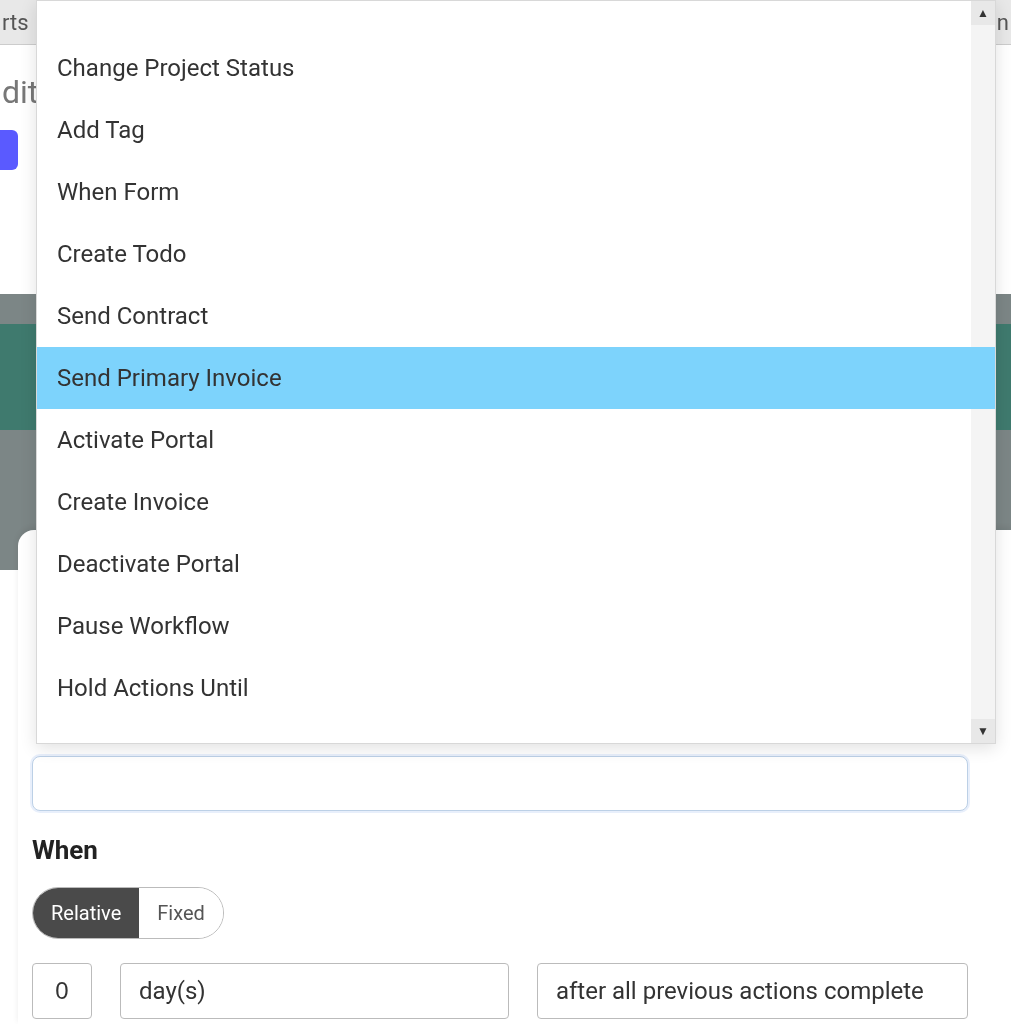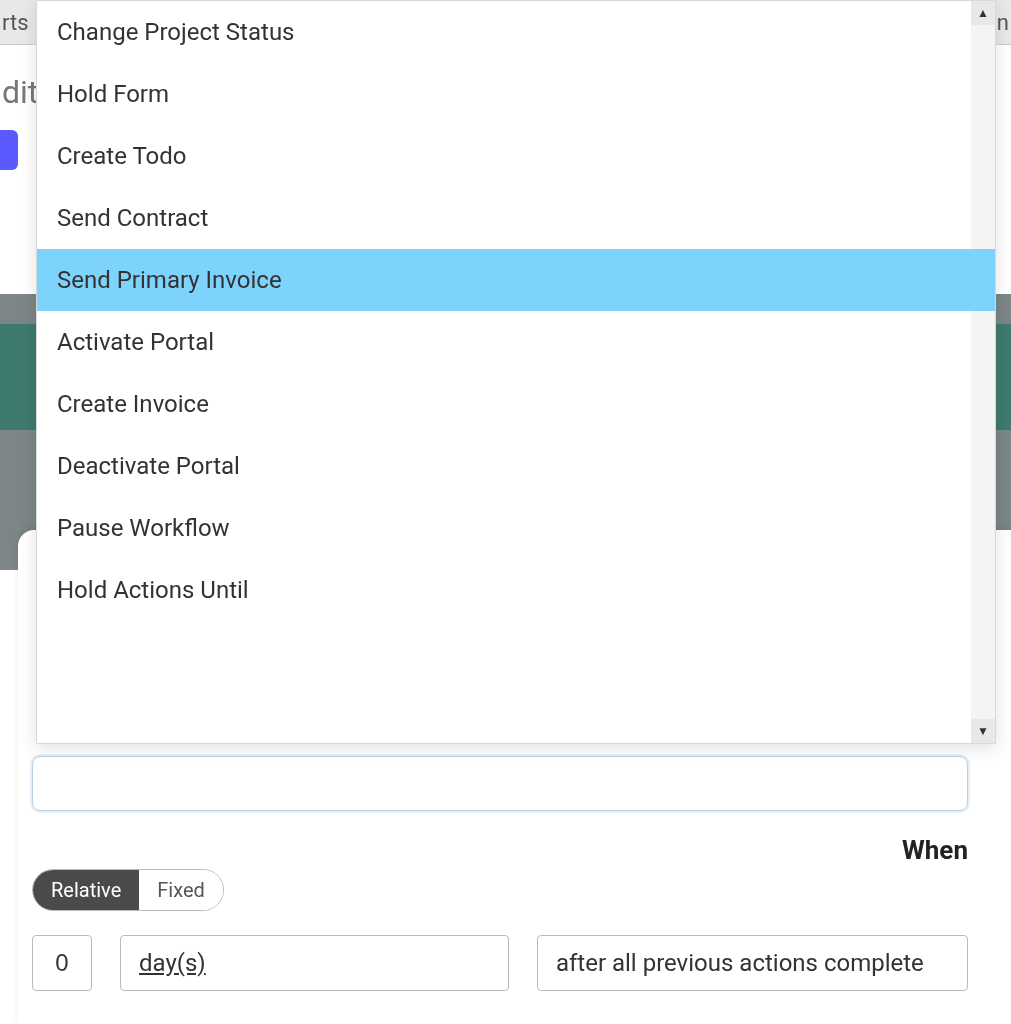--- a/index.html
+++ b/index.html
@@ -73,20 +73,21 @@
     border: 1px solid #d8d8d8;
     box-shadow: 0 4px 16px rgba(0,0,0,0.12);
     z-index: 10;
     display: flex;
     flex-direction: column;
   }
   .dropdown-scroll {
     flex: 1 1 auto;
     overflow: hidden;
     position: relative;
+    margin-top: 36px;
   }
   .dropdown-list {
     list-style: none;
   }
   .dropdown-list li {
     font-size: 24px;
     color: #333;
     padding: 17px 20px;
     cursor: pointer;
   }
@@ -127,29 +128,28 @@
   
   .when-section {
     position: absolute;
     top: 835px;
     left: 32px; right: 43px;
   }
   .when-label {
     font-size: 26px;
     font-weight: 700;
     color: #222;
-    margin-bottom: 4px;
-    text-align: right;
+    margin-bottom: 22px;
   }
   .toggle {
     display: inline-flex;
     border: 1px solid #bbb;
     border-radius: 999px;
     overflow: hidden;
-    height: 42px;
+    height: 52px;
   }
   .toggle span {
     display: inline-flex;
     align-items: center;
     padding: 0 18px;
     font-size: 20px;
     cursor: pointer;
   }
   .toggle .active {
     background: #4a4a4a;
@@ -181,21 +181,21 @@
     border: 1px solid #bbb;
     border-radius: 4px;
     font-size: 24px;
     padding: 0 18px;
     display: flex;
     align-items: center;
     color: #333;
     background: #fff;
     cursor: pointer;
   }
-  .select-box.unit { width: 404px; text-decoration: underline; }
+  .select-box.unit { width: 404px; }
   .select-box.rel  { width: 448px; }
 </style>
 </head>
 <body>
 
 <div class="bg-top">
   <span class="left-frag">rts</span>
   <span class="right-frag">n</span>
 </div>
 <div class="bg-edit">dit</div>
@@ -204,21 +204,22 @@
 <div class="bg-darkband b2"></div>
 <div class="bg-darkband b3"></div>
 <div class="panel-white"></div>
 
 <div class="dropdown">
   <div class="scroll-arrow up">▲</div>
   <div class="scroll-track"></div>
   <div class="dropdown-scroll">
     <ul class="dropdown-list" id="dd-list">
         <li>Change Project Status</li>
-        <li>Hold Form</li>
+        <li>Add Tag</li>
+        <li>When Form</li>
         <li>Create Todo</li>
         <li>Send Contract</li>
         <li class="highlight">Send Primary Invoice</li>
         <li>Activate Portal</li>
         <li>Create Invoice</li>
         <li>Deactivate Portal</li>
         <li>Pause Workflow</li>
         <li>Hold Actions Until</li>
       </ul>
   </div>

